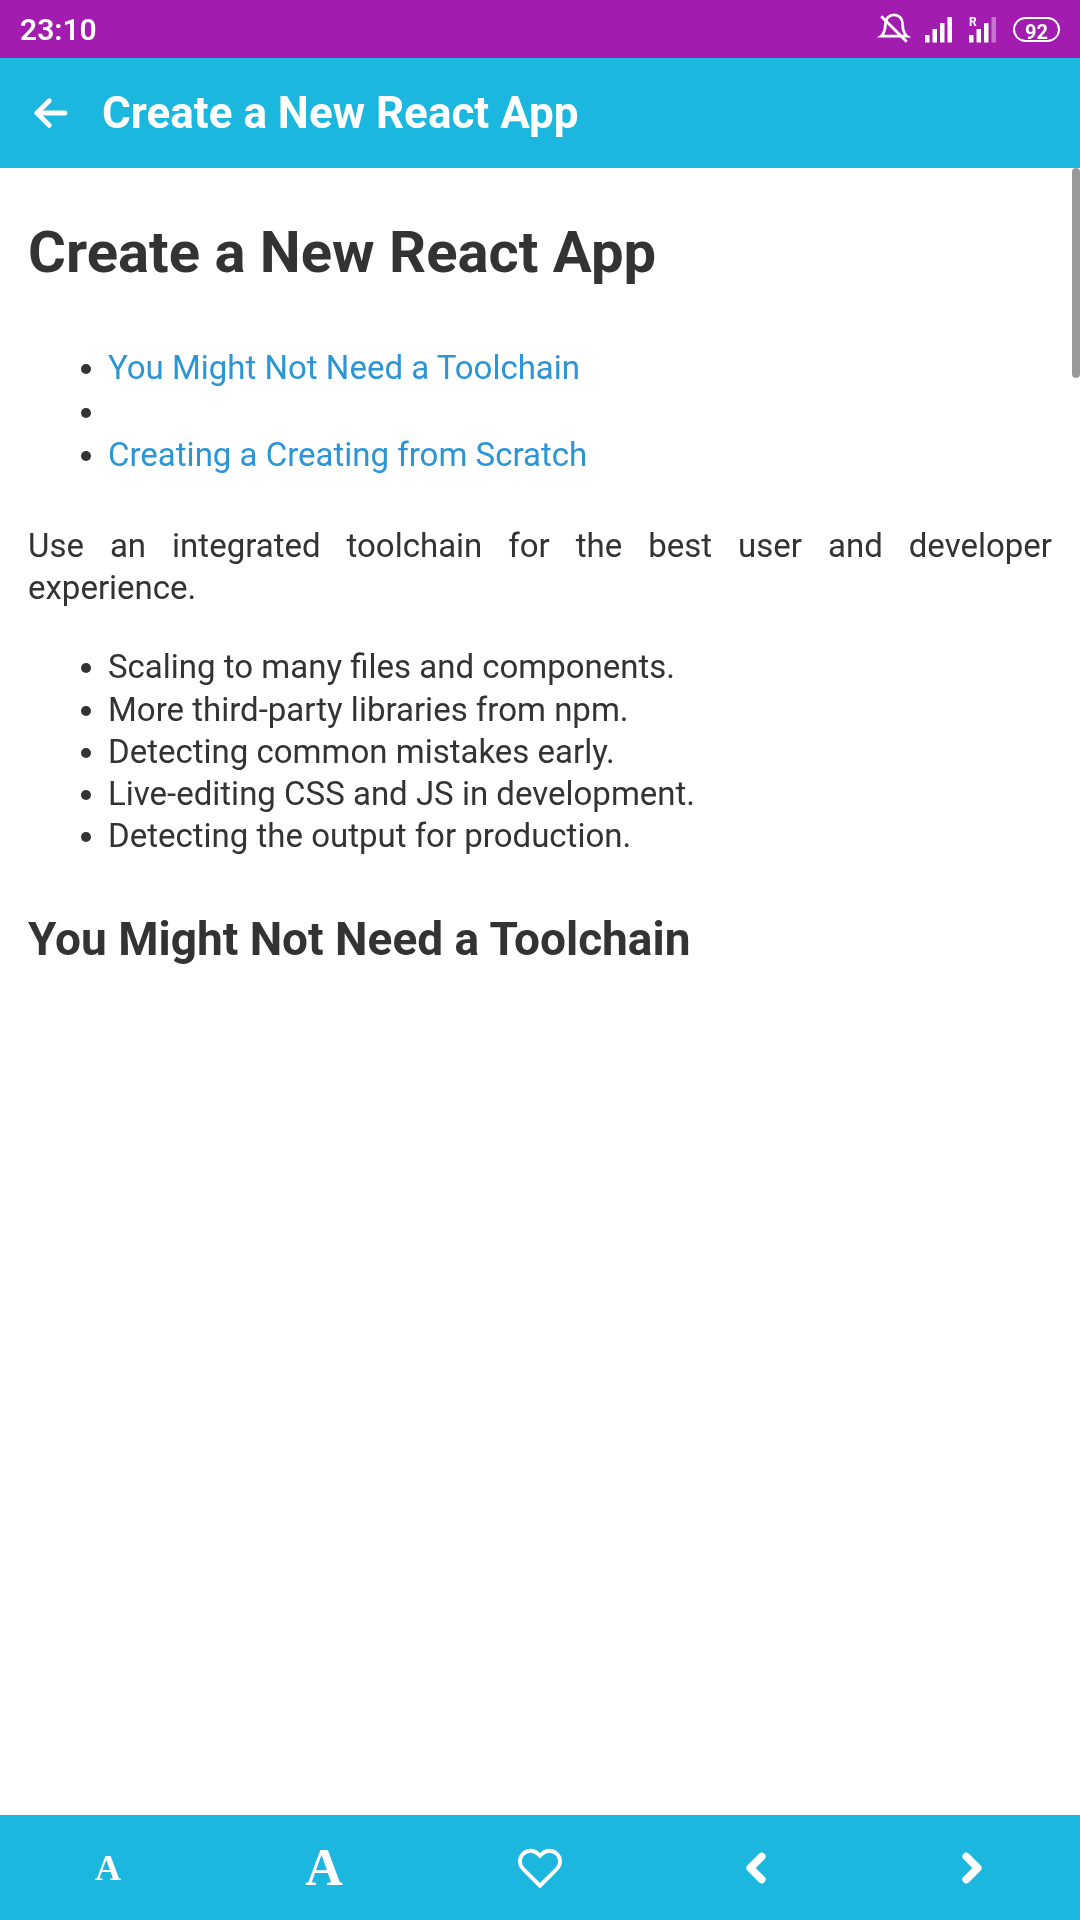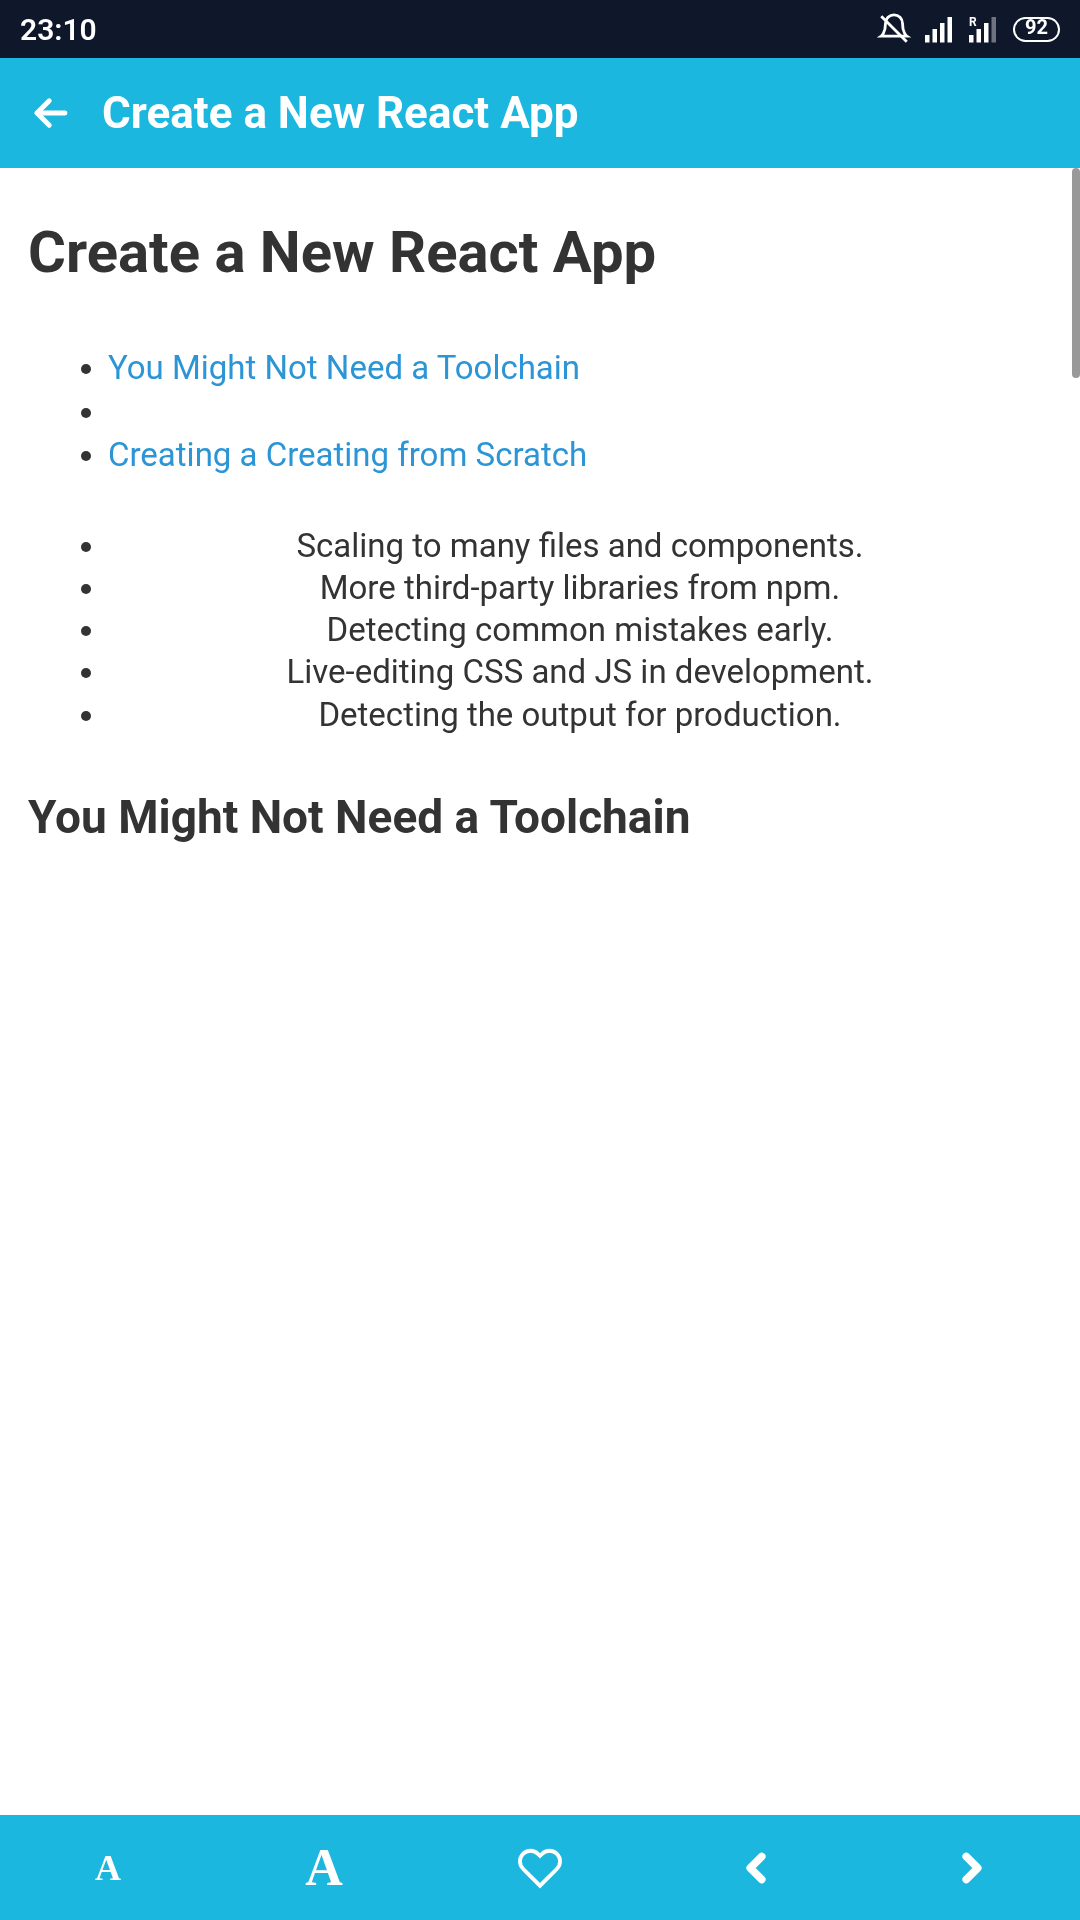--- a/index.html
+++ b/index.html
@@ -9,21 +9,21 @@
     }
     body {
       font-family: -apple-system, BlinkMacSystemFont, "Segoe UI", Roboto, Helvetica, Arial, sans-serif;
       width: 1080px;
       height: 1920px;
       background: #fff;
       overflow: hidden;
       position: relative;
     }
     .status-bar {
-      background: #0f172a;
+      background: #a21caf;
       height: 58px;
       display: flex;
       align-items: center;
       justify-content: space-between;
       padding: 0 20px;
       color: #fff;
     }
     .status-time {
       font-size: 30px;
       font-weight: 600;
@@ -36,21 +36,21 @@
     .status-icon svg {
       display: block;
     }
     .battery {
       border: 2.5px solid #fff;
       border-radius: 14px;
       padding: 1px 10px;
       font-size: 20px;
       font-weight: 700;
       display: flex;
-      align-items: flex-end;
+      align-items: flex-start;
       height: 25px;
     }
     .header {
       background: #1cb7df;
       height: 110px;
       display: flex;
       align-items: center;
       padding: 0 20px;
     }
     .back-button {
@@ -109,21 +109,20 @@
       font-size: 33px;
       line-height: 1.27;
       color: #333;
       margin-bottom: 38px;
       text-align: justify;
     }
     .task-list {
       list-style: disc;
       padding-left: 80px;
       margin-bottom: 44px;
-      text-align: center;
     }
     .task-list li {
       font-size: 33px;
       line-height: 1.28;
       color: #333;
     }
     .bold {
       font-weight: 700;
     }
     .section-title {
@@ -211,20 +210,21 @@
   <div class="scroll-indicator"></div>
   <h1 class="page-title">Create a New React App</h1>
 
   <ul class="toc">
     <li><a>You Might Not Need a Toolchain</a></li>
     <li>
     </li>
     <li><a>Creating a Creating from Scratch</a></li>
   </ul>
 
+  <p class="body-text">Use an integrated toolchain for the best user and developer experience.</p>
 
   <ul class="task-list">
     <li>Scaling to many files and components.</li>
     <li>More third-party libraries from npm.</li>
     <li>Detecting common mistakes early.</li>
     <li>Live-editing CSS and JS in development.</li>
     <li>Detecting the output for production.</li>
   </ul>
 
 

